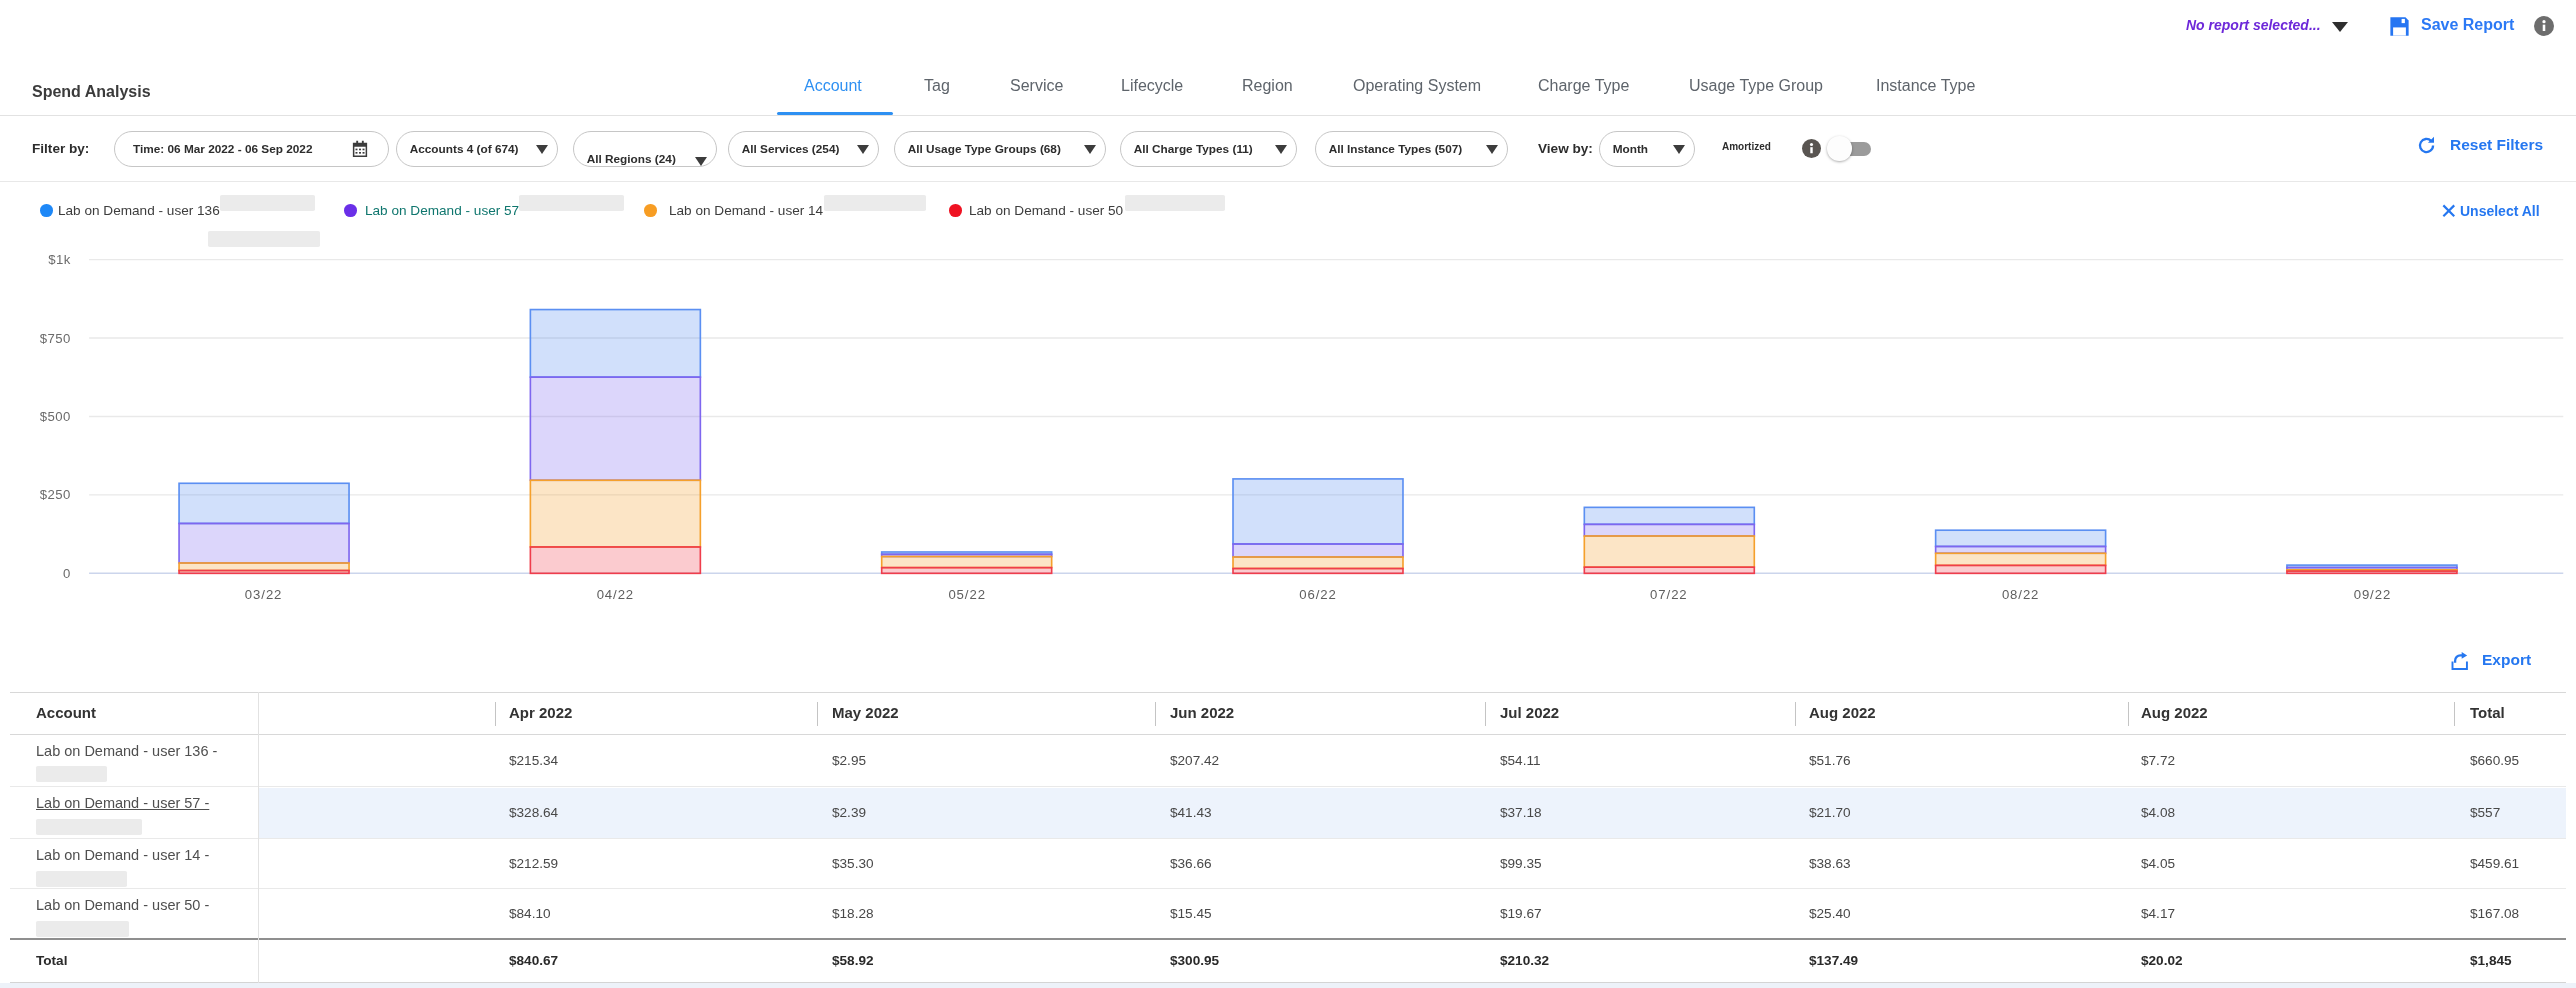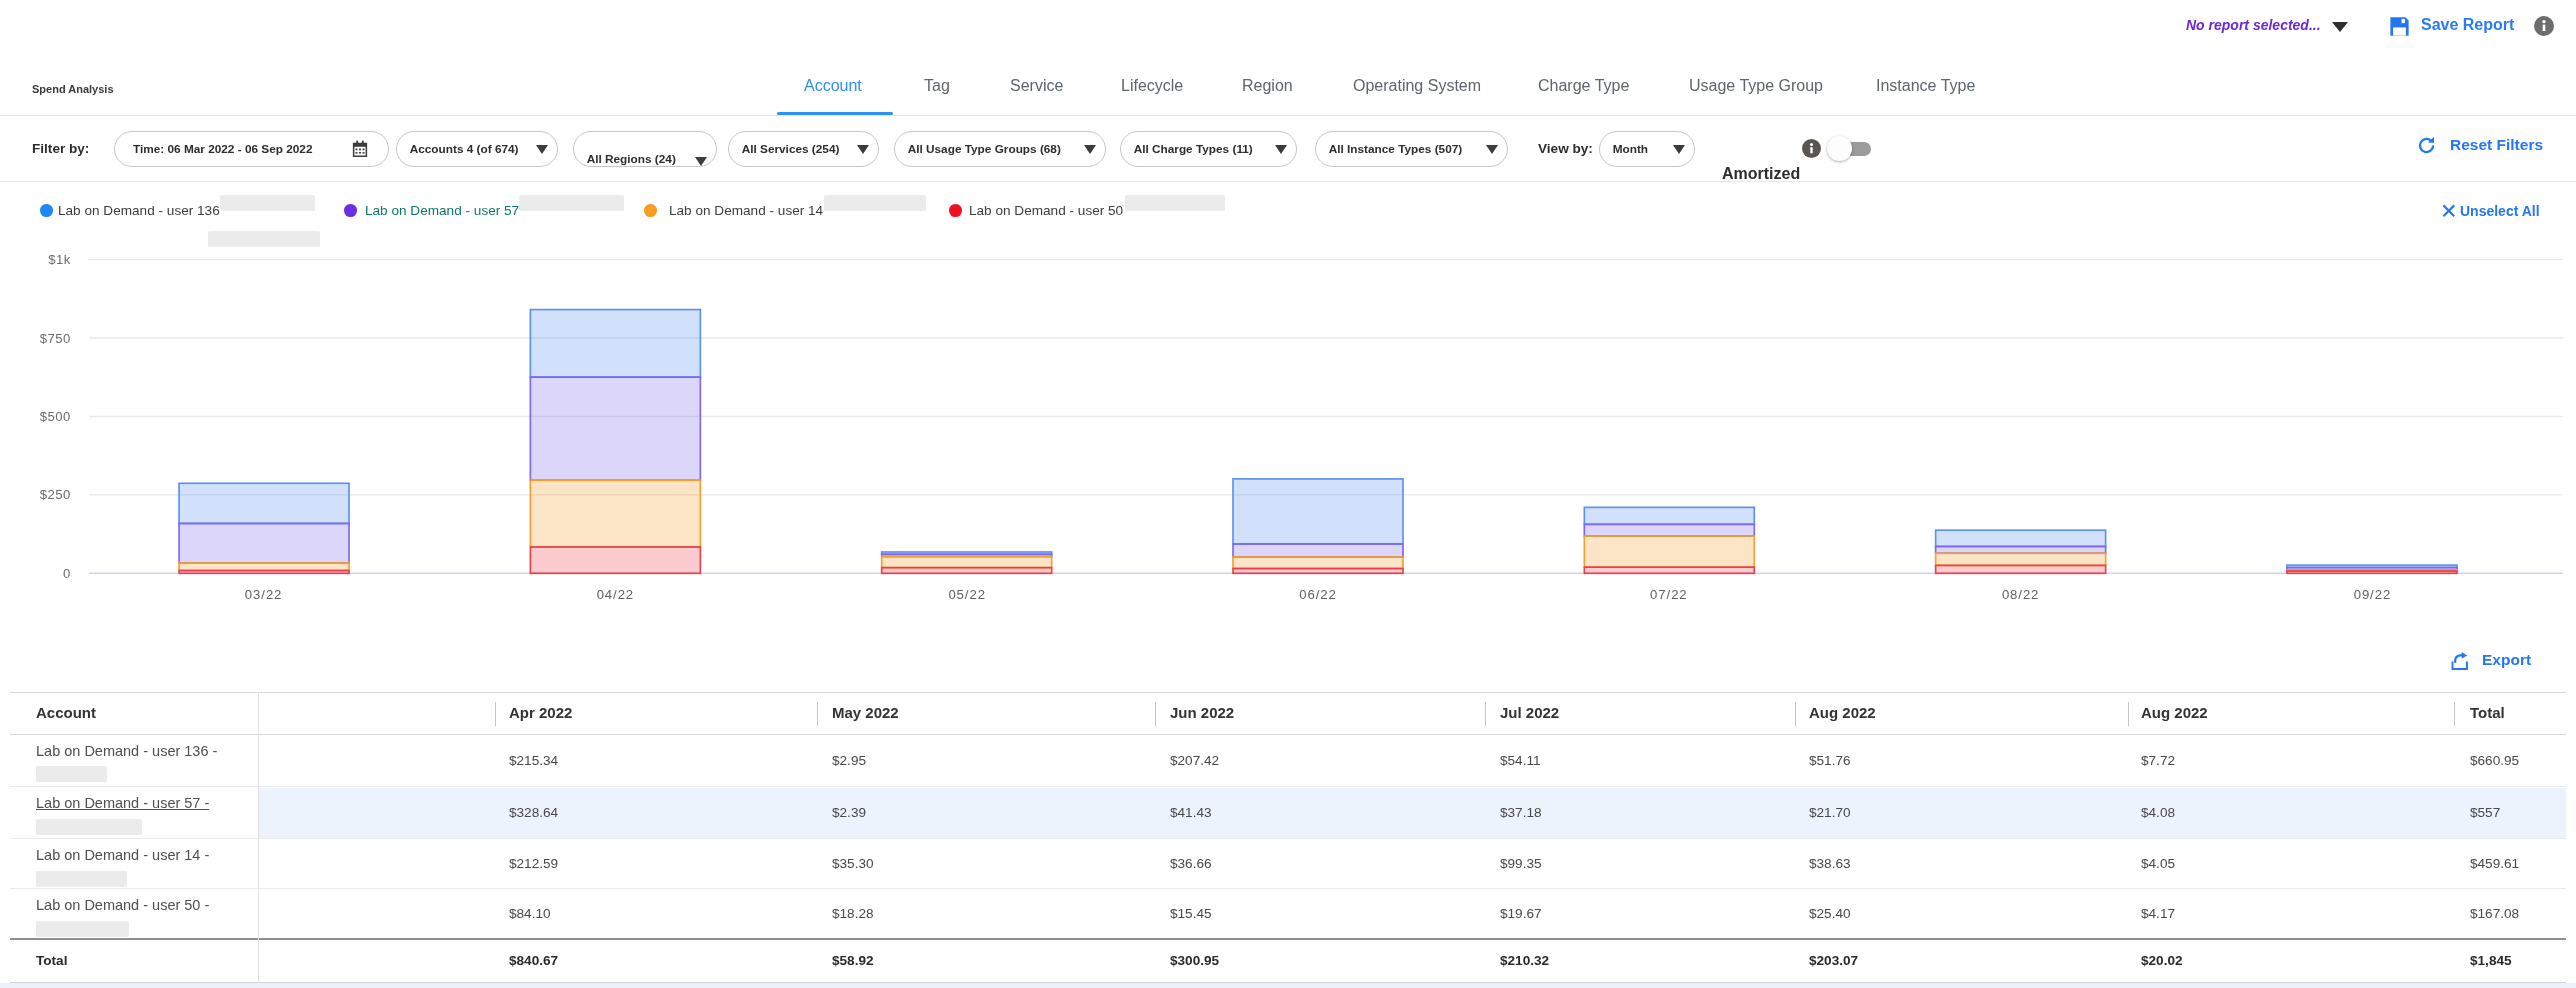--- a/index.html
+++ b/index.html
@@ -24,21 +24,21 @@
     <path fill="#fff" d="M4.5 12.5h14v9h-14z"></path>
     <path fill="#2575f2" d="M6 14h11v7.5H6z" fill-opacity="0"></path>
   </svg>
 <div style="position:absolute;left:2421px;top:15.5px;font-size:16px;font-weight:bold;color:#2b79f5;">Save Report</div>
 <svg width="20" height="20" viewBox="0 0 22 22" style="position:absolute;left:2534px;top:15.5px;">
     <circle cx="11" cy="11" r="11" fill="#6d6d6d"></circle>
     <rect x="9.6" y="9.5" width="2.8" height="7" fill="#fff"></rect>
     <circle cx="11" cy="6.3" r="1.8" fill="#fff"></circle>
   </svg>
 
-<div style="position:absolute;left:32px;top:83px;font-size:11px;font-weight:bold;color:#3b3b3b;">Spend Analysis</div>
+<div style="position:absolute;left:32px;top:83px;font-size:16px;font-weight:bold;color:#3b3b3b;">Spend Analysis</div>
 <div class="tab active" style="left:804px;">Account</div>
 <div class="tab" style="left:924px;">Tag</div>
 <div class="tab" style="left:1010px;">Service</div>
 <div class="tab" style="left:1121px;">Lifecycle</div>
 <div class="tab" style="left:1242px;">Region</div>
 <div class="tab" style="left:1353px;">Operating System</div>
 <div class="tab" style="left:1538px;">Charge Type</div>
 <div class="tab" style="left:1689px;">Usage Type Group</div>
 <div class="tab" style="left:1876px;">Instance Type</div>
 <div style="position:absolute;left:777px;top:112px;width:116px;height:3.2px;background:#2e90f2;border-radius:1.8px;"></div>
@@ -83,21 +83,21 @@
   </div>
 <div class="pill" style="left:1315px;width:193px;">
     <span>All Instance Types (507)</span>
     <span class="caret" style="border-top-color:#3c3c3c;"></span>
   </div>
 <div class="pill" style="left:1599px;width:96px;">
     <span>Month</span>
     <span class="caret" style="border-top-color:#3c3c3c;"></span>
   </div>
 <div style="position:absolute;left:1538px;top:141px;font-size:13.6px;font-weight:bold;color:#2d2d2d;">View by:</div>
-<div style="position:absolute;left:1722px;top:141px;font-size:16px;font-weight:bold;color:#2d2d2d;margin-top:24px;">Amortized</div>
+<div style="position:absolute;left:1722px;top:141px;font-size:10px;font-weight:bold;color:#2d2d2d;">Amortized</div>
 <svg width="19" height="19" viewBox="0 0 22 22" style="position:absolute;left:1802px;top:139px;">
     <circle cx="11" cy="11" r="11" fill="#595551"></circle>
     <rect x="9.6" y="9.5" width="2.8" height="7" fill="#fff"></rect>
     <circle cx="11" cy="6.3" r="1.8" fill="#fff"></circle>
   </svg>
 <div style="position:absolute;left:1838px;top:142px;width:33px;height:13.6px;border-radius:7.3px;background:#9b9b9b;"></div>
 <div style="position:absolute;left:1827px;top:136px;width:24.5px;height:24.5px;border-radius:50%;background:#fdfdfd;box-shadow:0 0.9px 2.7px rgba(0,0,0,0.35);"></div>
 <svg width="21" height="21" viewBox="0 0 24 24" style="position:absolute;left:2416px;top:135px;">
     <path fill="none" stroke="#2577f0" stroke-width="2.6" d="M19.5 12a7.5 7.5 0 1 1-2.2-5.3"></path>
     <path fill="#2577f0" d="M20.6 1.9v7h-7z"></path>
@@ -236,18 +236,18 @@
 <div class="td" style="left:1170px;top:889px;height:50px;line-height:50px;">$15.45</div>
 <div class="td" style="left:1500px;top:889px;height:50px;line-height:50px;">$19.67</div>
 <div class="td" style="left:1809px;top:889px;height:50px;line-height:50px;">$25.40</div>
 <div class="td" style="left:2141px;top:889px;height:50px;line-height:50px;">$4.17</div>
 <div class="td" style="left:2470px;top:889px;height:50px;line-height:50px;">$167.08</div>
 <div class="td b" style="left:36px;top:939px;height:44px;line-height:44px;">Total</div>
 <div class="td b" style="left:509px;top:939px;height:44px;line-height:44px;">$840.67</div>
 <div class="td b" style="left:832px;top:939px;height:44px;line-height:44px;">$58.92</div>
 <div class="td b" style="left:1170px;top:939px;height:44px;line-height:44px;text-align:right;">$300.95</div>
 <div class="td b" style="left:1500px;top:939px;height:44px;line-height:44px;">$210.32</div>
-<div class="td b" style="left:1809px;top:939px;height:44px;line-height:44px;">$203.07</div>
+<div class="td b" style="left:1809px;top:939px;height:44px;line-height:44px;">$137.49</div>
 <div class="td b" style="left:2141px;top:939px;height:44px;line-height:44px;">$20.02</div>
 <div class="td b" style="left:2470px;top:939px;height:44px;line-height:44px;">$1,845</div>
 
 <div style="position:absolute;left:0;top:983px;width:2576px;height:5.5px;background:#edf2f9;"></div>
 
 
 </body></html>

